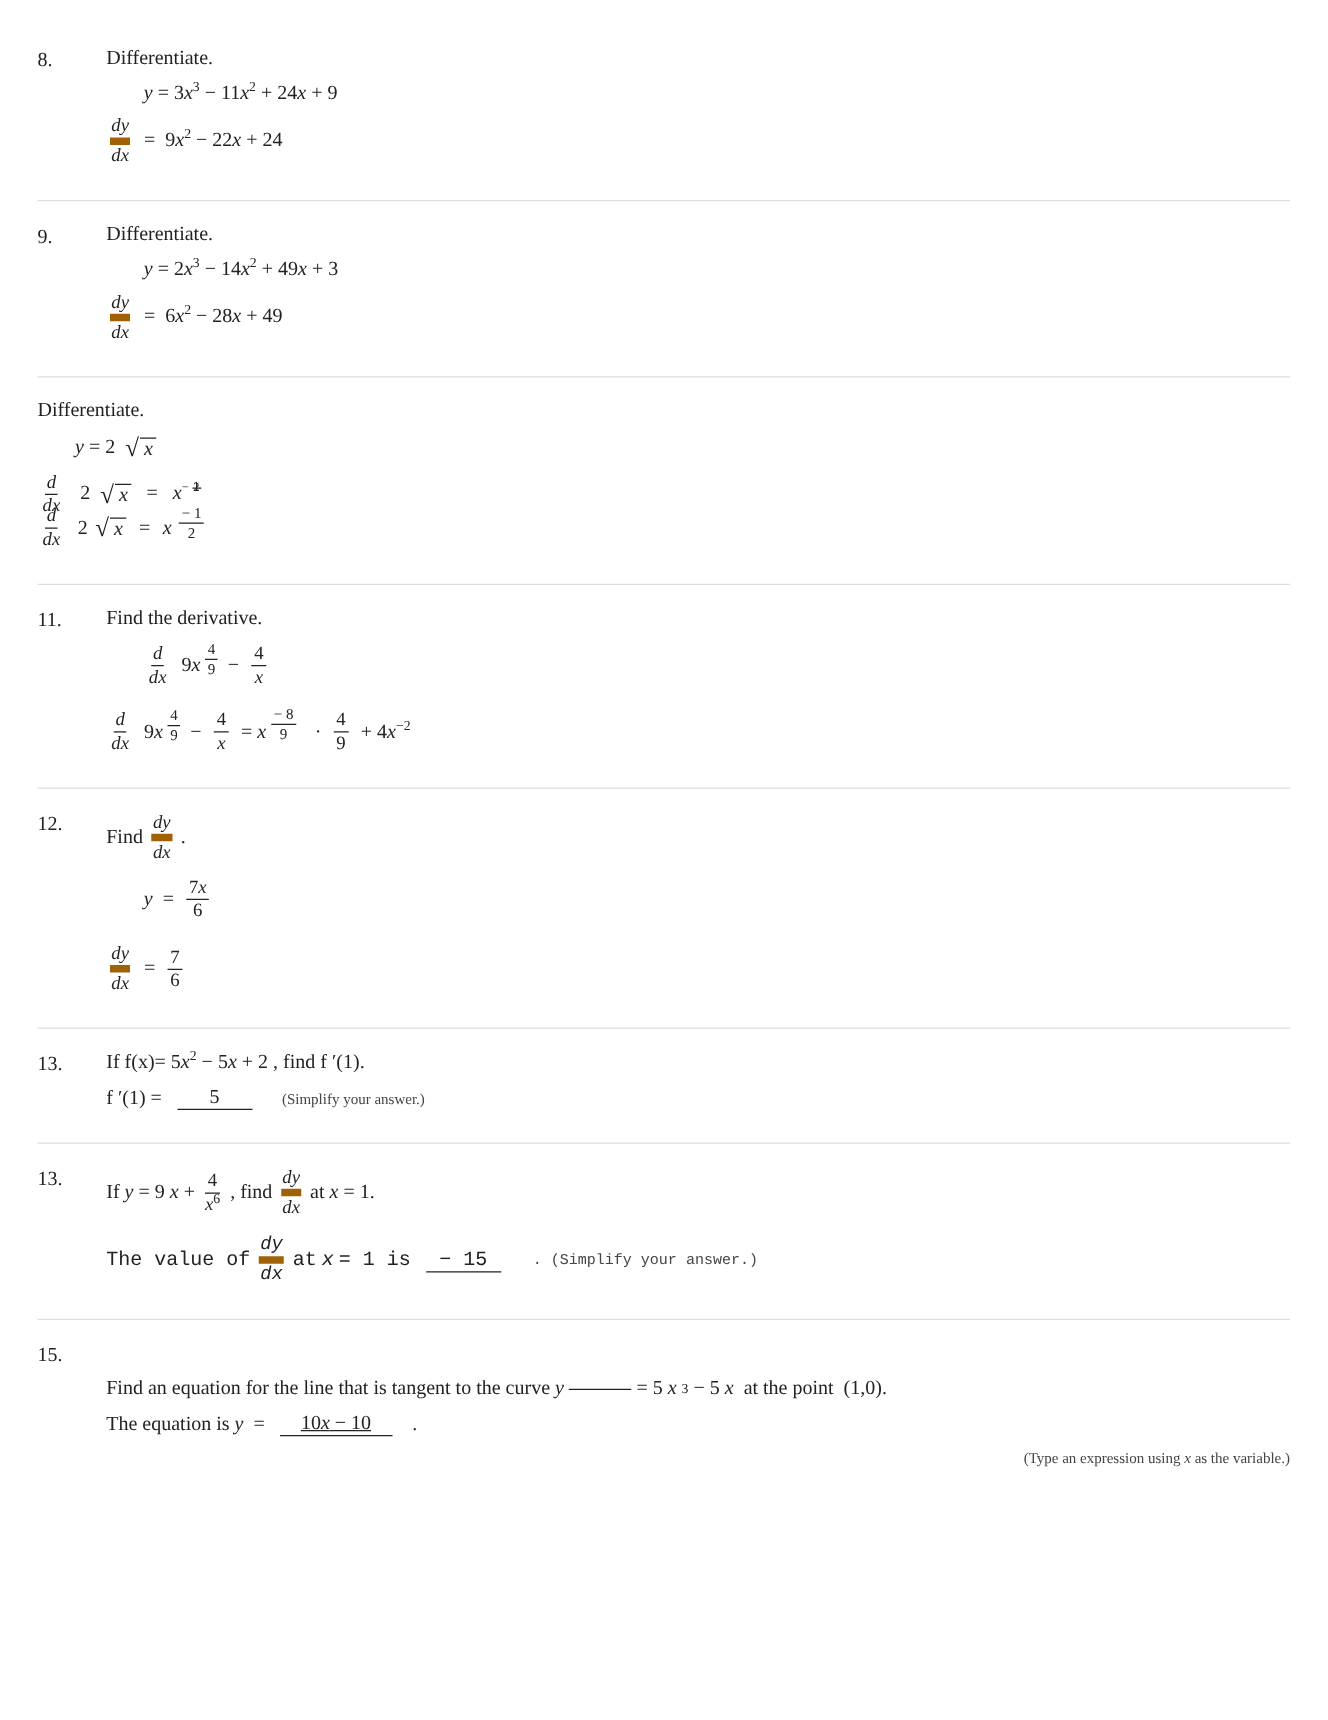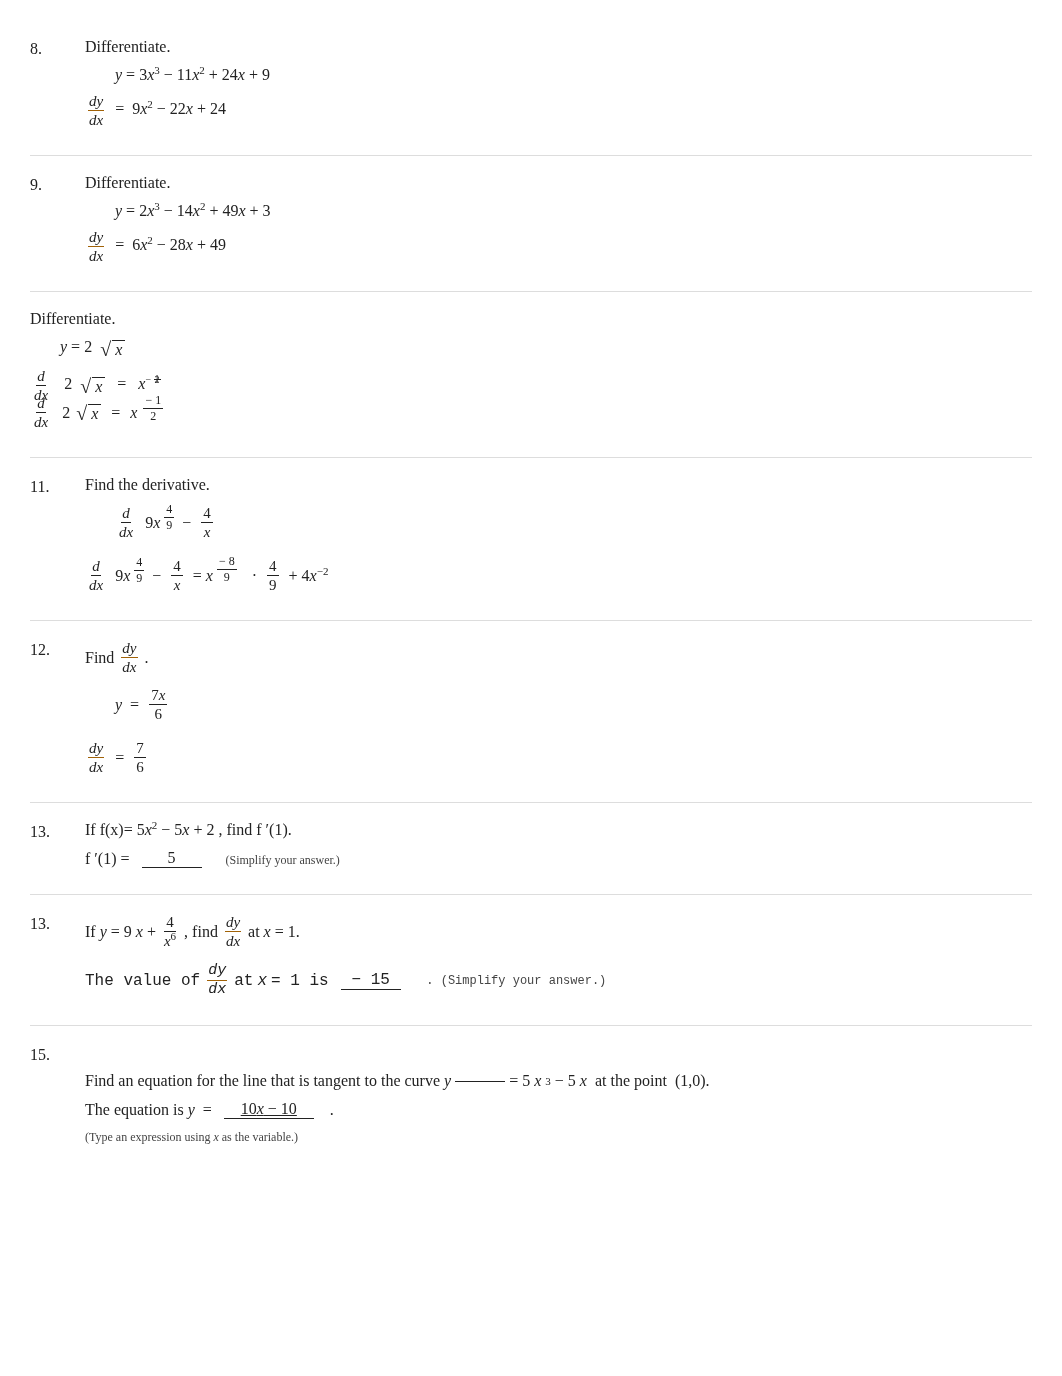--- a/index.html
+++ b/index.html
@@ -64,21 +64,21 @@
     .dy-dx {
       display: inline-flex;
       flex-direction: column;
       align-items: center;
       vertical-align: middle;
       font-size: 15px;
       line-height: 1.2;
       margin: 0 3px;
     }
     .dy-dx .num {
-      border-bottom: 1px solid #a16207;
+      border-bottom: 6px solid #a16207;
       padding: 0 1px;
       font-style: italic;
     }
     .dy-dx .den {
       padding: 0 1px;
       font-style: italic;
     }
     .d-dx {
       display: inline-flex;
       flex-direction: column;
@@ -346,17 +346,17 @@
     <p style="display:flex;align-items:center;gap:4px;flex-wrap:wrap;margin-top:28px;">
       Find an equation for the line that is tangent to the curve <i>y</i>
       <span style="display:inline-block;min-width:50px;border-bottom:1px solid #222;text-align:center;vertical-align:bottom;"></span>
       = 5<i>x</i><sup>3</sup> − 5<i>x</i> &nbsp;at the point &nbsp;(1,0).
     </p>
     <div class="answer-block" style="margin-top:10px;">
       The equation is <i>y</i> &nbsp;=
       <span class="answer-value" style="min-width:90px;text-decoration:underline;">10<i>x</i> − 10</span>
       &nbsp;.
     </div>
-    <div class="answer-block" style="margin-top:4px;">
+    <div class="answer-block" style="margin-top:4px;text-align:right;">
       <span class="note">(Type an expression using <i>x</i> as the variable.)</span>
     </div>
   </div>
 </div>
 
 </body></html>

